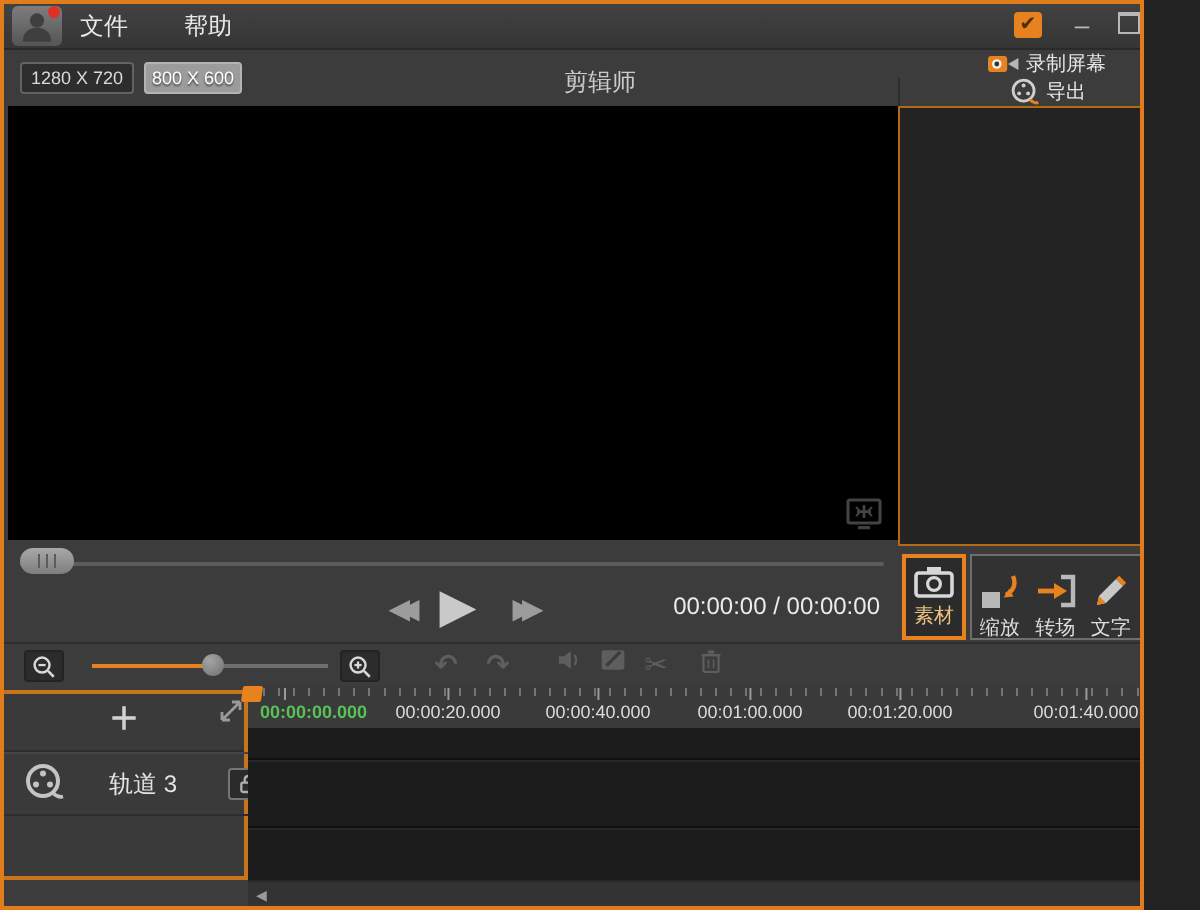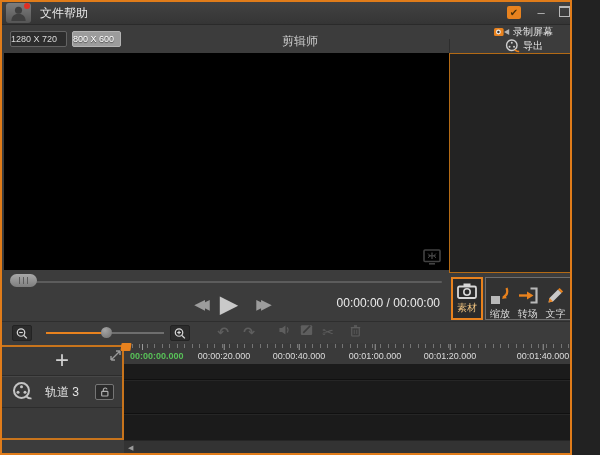--- a/index.html
+++ b/index.html
@@ -17,21 +17,21 @@
   .menu-item{top:0;height:23px;line-height:23px;font-size:12px;color:#e8e8e8;padding:0 6px;cursor:default;}
   .win-title{left:0;width:100%;top:0;height:23px;line-height:23px;text-align:center;font-size:12px;color:#cbcbcb;pointer-events:none;margin-top:28px;}
   .winctl{top:3px;height:16px;line-height:16px;text-align:center;font-size:13px;color:#b8b8b8;cursor:pointer;}
   .badge{left:505px;top:4px;width:14px;height:13px;background:#e8821e;border-radius:2px;color:#4a3008;font-size:10px;line-height:13px;text-align:center;font-weight:bold;cursor:pointer;}
   .ctl-min{left:530px;width:18px;}
   .ctl-max{left:553px;width:18px;}
   .ctl-max i{display:inline-block;width:9px;height:8px;border:1.5px solid #b8b8b8;border-top-width:2.5px;}
   .ctl-close{left:576px;width:18px;font-size:14px;}
 
   
-  .res-btn{top:29px;height:16px;line-height:15px;font-size:9px;border-radius:2px;cursor:pointer;}
+  .res-btn{top:29px;height:16px;line-height:15px;font-size:9px;text-align:center;border-radius:2px;cursor:pointer;}
   .res-0{left:8px;width:57px;background:#2d2d2d;border:1px solid #636363;color:#dadada;}
   .res-1{left:70px;width:49px;background:#9c9c9c;border:1px solid #b4b4b4;color:#fff;text-shadow:0 1px 1px rgba(0,0,0,.55);}
   .action-bar{left:447px;top:23px;width:149px;height:28px;background:#3c3c3c;display:flex;flex-direction:column;}
   .action-btn{flex:1;display:flex;align-items:center;justify-content:center;gap:3px;font-size:10px;color:#e6e6e6;border-left:1px solid #2d2d2d;cursor:pointer;white-space:nowrap;}
 
   
   .preview{left:2px;top:51px;width:445px;height:217px;background:#000;}
   .fiticon{position:absolute;right:8px;bottom:4px;}
 
   
@@ -70,21 +70,21 @@
   .rlabel-cur:before{left:12px;}
   .rlabel-last{transform:none;}
   .playhead{left:119px;top:341px;width:10px;height:8px;background:#e8821e;border-radius:1px;transform:skewX(-8deg);cursor:grab;z-index:5;}
   .draghandle{left:107px;top:347px;z-index:5;cursor:grab;}
 
   
   .track-panel{left:0;top:343px;width:122px;height:95px;background:#3a3a3a;border:2px solid #c8741c;border-left:none;}
   .addrow{position:absolute;left:0;top:0;width:100%;height:28px;border-bottom:1px solid #2c2c2c;text-align:center;cursor:pointer;}
   .addrow span{font-size:24px;line-height:26px;color:#d2d2d2;}
   .trow{position:absolute;left:0;width:100%;height:31px;border-bottom:1px solid #2c2c2c;box-shadow:inset 0 1px 0 #474747;cursor:pointer;}
-  .trow-0{top:29px;} .trow-1{top:61px;height:30px;border-bottom:none;}
+  .trow-0{top:29px;padding-left:19px;} .trow-1{top:61px;height:30px;border-bottom:none;}
   .trow svg.reel{position:absolute;left:10px;top:5px;}
   .trow .tlabel{position:absolute;left:0;width:100%;text-align:center;top:8px;font-size:12px;color:#e3e3e3;}
   .lockbox{position:absolute;right:8px;top:8px;width:17px;height:14px;background:#2b2b2b;border:1px solid #757575;border-radius:2px;display:flex;align-items:center;justify-content:center;cursor:pointer;}
 
   
   .lanes{left:122px;top:362px;width:461px;height:76px;background:#1b1b1b;}
   .lane-div{position:absolute;left:0;width:100%;height:1px;background:#101010;box-shadow:0 1px 0 #262626;}
   .vscroll{left:583px;top:362px;width:13px;height:76px;background:#2a2a2a;border-left:1px solid #1c1c1c;}
   .vthumb{position:absolute;left:2px;top:13px;width:9px;height:33px;background:#707070;border-radius:2px;cursor:grab;}
   .varrow{position:absolute;left:0;width:13px;font-size:6px;color:#9a9a9a;text-align:center;cursor:pointer;}
@@ -100,21 +100,21 @@
 
   <div class="abs titlebar">
     <div class="abs avatar">
       <svg width="19" height="16" viewBox="0 0 24 20">
         <circle cx="12" cy="6.5" r="4.5" fill="#3f3f3f"></circle>
           <path d="M3 20c0-6 4.5-9 9-9s9 3 9 9z" fill="#3f3f3f"></path>
       </svg>
       <span class="dot"></span>
     </div>
     <div class="abs menu-item" style="left:32px">文件</div>
-    <div class="abs menu-item" style="left:56px">帮助</div>
+    <div class="abs menu-item" style="left:84px">帮助</div>
     <div class="abs win-title">剪辑师</div>
     <div class="abs badge">✔</div>
     <div class="abs winctl ctl-min">–</div>
     <div class="abs winctl ctl-max"><i></i></div>
     <div class="abs winctl ctl-close">×</div>
   </div>
 
   <div class="abs res-btn res-0">1280 X 720</div>
   <div class="abs res-btn res-1">800 X 600</div>
 

